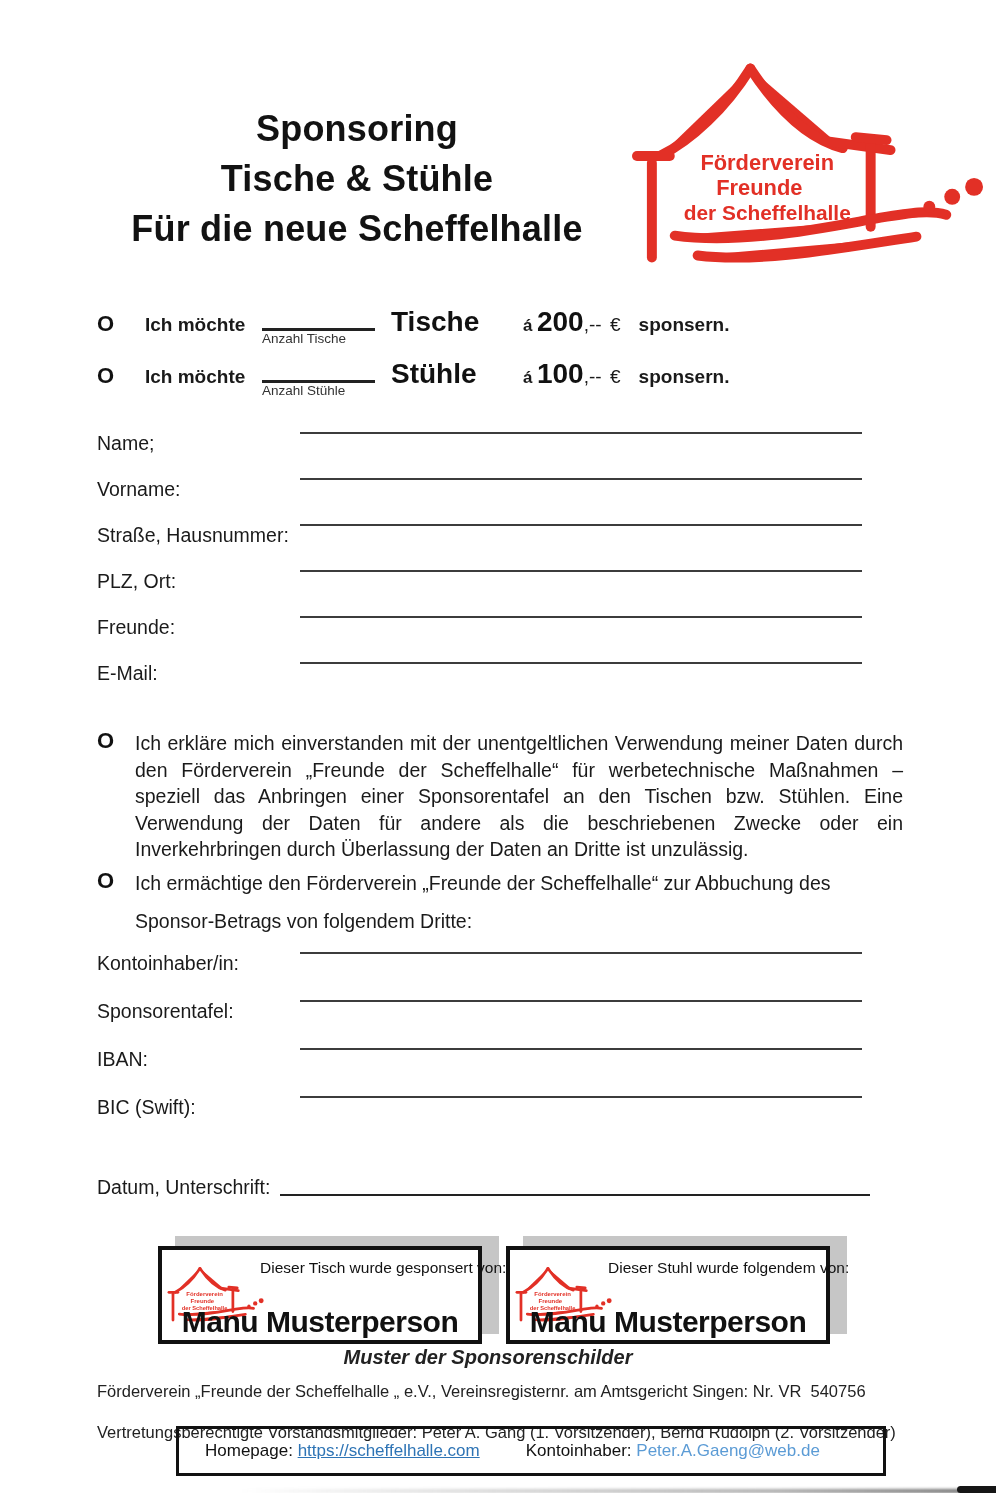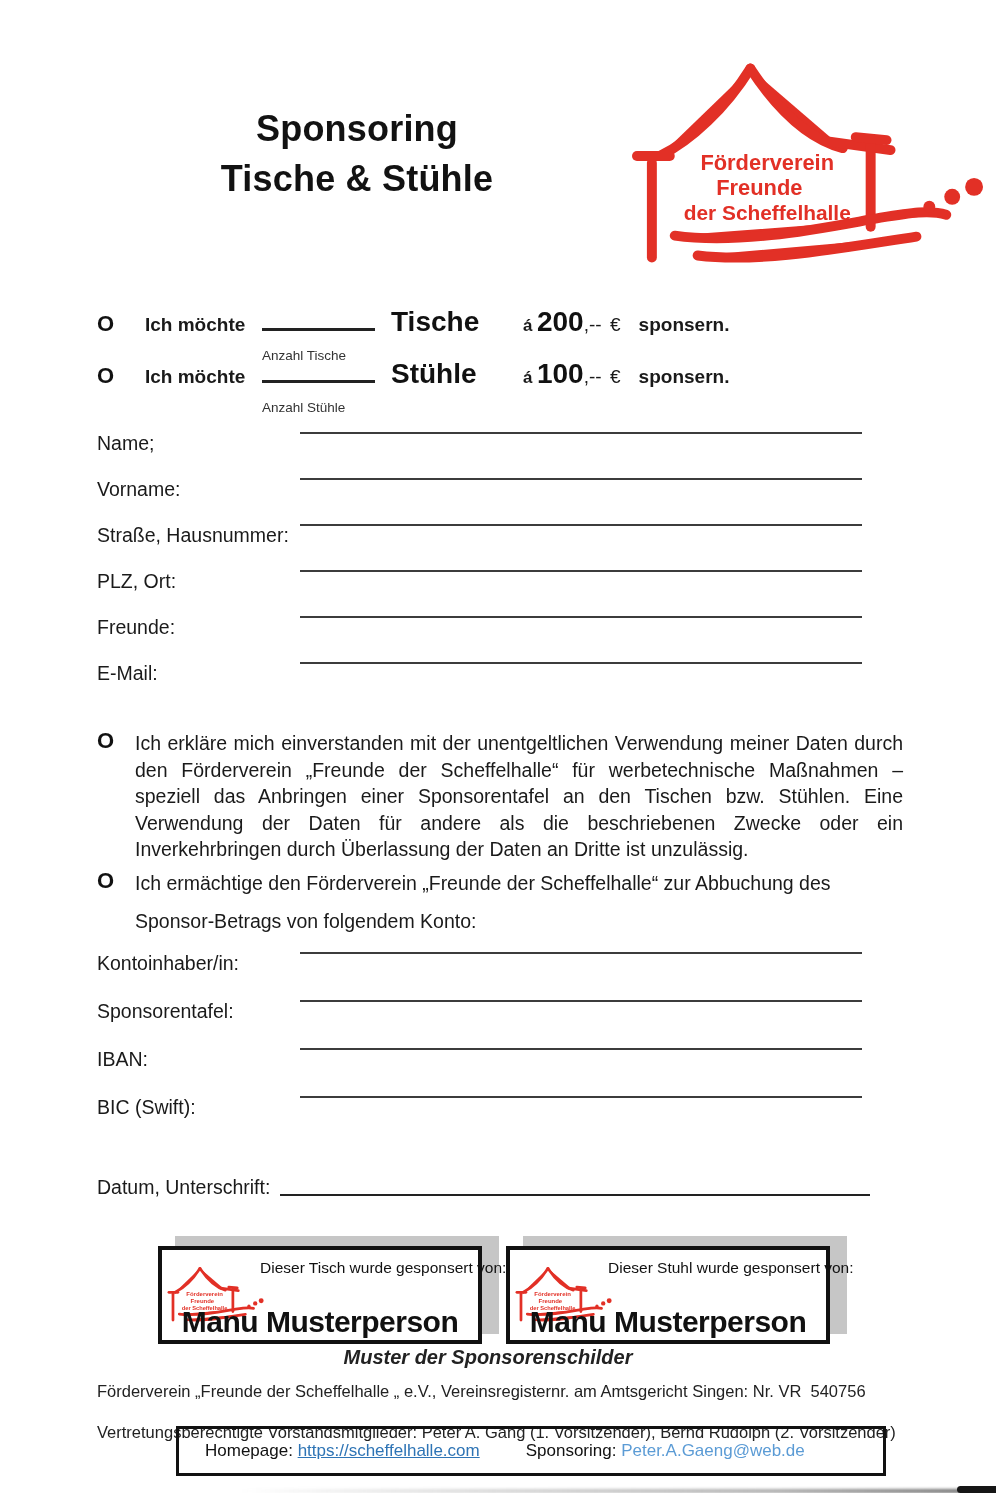--- a/index.html
+++ b/index.html
@@ -13,21 +13,21 @@
     font-size:36px;line-height:50px;font-weight:bold;color:#121212;letter-spacing:.2px;
   }
   .logo-slot svg{display:block;width:100%;height:100%;}
   .main-logo{position:absolute;left:630px;top:46px;width:358px;height:240px;}
   .logo-text{font-family:"Liberation Sans",sans-serif;font-weight:bold;}
   
   .opt-row{position:absolute;left:97px;display:flex;align-items:baseline;white-space:nowrap;}
   .opt-marker{font-weight:bold;font-size:22px;width:48px;color:#111;}
   .opt-prefix{font-weight:bold;font-size:19px;width:117px;}
   .opt-blank{display:inline-block;position:relative;width:113px;border-bottom:3px solid #222;height:2px;}
-  .opt-caption{position:absolute;left:0;top:22px;font-size:13.5px;font-weight:normal;color:#333;white-space:nowrap;}
+  .opt-caption{position:absolute;left:0;top:5px;font-size:13.5px;font-weight:normal;color:#333;white-space:nowrap;}
   .opt-item{font-weight:bold;font-size:28px;width:132px;margin-left:16px;color:#111;}
   .price-a{font-weight:bold;font-size:17px;}
   .price-num{font-weight:bold;font-size:28px;color:#111;}
   .price-dec{font-size:19px;}
   .price-eur{font-size:19px;margin-left:4px;}
   .opt-suffix{font-weight:bold;font-size:19px;margin-left:18px;}
   
   .fields{position:absolute;left:97px;width:765px;}
   .field-row{display:flex;align-items:flex-start;}
   .field-label{width:203px;font-size:19.5px;color:#1a1a1a;}
@@ -78,20 +78,21 @@
   .bottom-pill{position:absolute;right:0;bottom:0;width:52px;height:7px;background:#161616;border-radius:7px 0 0 7px;}
 </style>
 </head>
 <body>
 
 <div class="page">
 
   <div class="title">
     <div>Sponsoring</div>
     <div>Tische &amp; Stühle</div>
+    <div>Für die neue Scheffelhalle</div>
   </div>
 
   <div class="logo-slot main-logo">
   <svg viewBox="0 0 360 240" xmlns="http://www.w3.org/2000/svg">
     <g stroke="#e23026" stroke-width="10" stroke-linecap="round" fill="#e23026">
       <path d="M 30 110 C 62 94, 96 62, 121 22"></path>
       <path d="M 121 22 C 148 63, 180 93, 214 102"></path>
       <path d="M 197 95 L 262 104"></path>
       <path d="M 22 117 L 22 212"></path>
       <path d="M 7 110 L 40 110"></path>
@@ -171,21 +172,21 @@
   </div>
 
   <div class="para" style="top:730px">
     <span class="para-marker">O</span>
     <div class="para-text">Ich erkläre mich einverstanden mit der unentgeltlichen Verwendung meiner Daten durch den Förderverein „Freunde der Scheffelhalle“ für werbetechnische Maßnahmen – speziell das Anbringen einer Sponsorentafel an den Tischen bzw. Stühlen. Eine Verwendung der Daten für andere als die beschriebenen Zwecke oder ein Inverkehrbringen durch Überlassung der Daten an Dritte ist unzulässig.</div>
   </div>
 
   <div class="para" style="top:870px">
     <span class="para-marker">O</span>
     <div class="para-line">Ich ermächtige den Förderverein „Freunde der Scheffelhalle“ zur Abbuchung des</div>
-    <div class="para-line2">Sponsor-Betrags von folgendem Konto:</div>
+    <div class="para-line2">Sponsor-Betrags von folgendem Dritte:</div>
   </div>
 
   <div class="fields" style="top:952px">
     <div class="field-row" style="height:48px">
       <span class="field-label">Kontoinhaber/in:</span>
       <span class="field-line"></span>
     </div>
     <div class="field-row" style="height:48px">
       <span class="field-label">Sponsorentafel:</span>
       <span class="field-line"></span>
@@ -254,36 +255,36 @@
       <circle cx="324" cy="151" r="8"></circle>
       <circle cx="346" cy="141" r="9"></circle>
     </g>
     <g fill="#e23026" text-anchor="middle">
       <text class="logo-text" x="138" y="124" font-size="22">Förderverein</text>
       <text class="logo-text" x="130" y="149" font-size="22">Freunde</text>
       <text class="logo-text" x="138" y="174" font-size="21">der Scheffelhalle</text>
     </g>
   </svg>
 </div>
-      <div class="plate-caption">Dieser Stuhl wurde gesponsert von:</div>
+      <div class="plate-caption">Dieser Stuhl wurde folgendem von:</div>
       <div class="plate-name">Manu Musterperson</div>
     </div>
   </div>
   <div class="plates-caption">Muster der Sponsorenschilder</div>
 
   <div class="footer-text"><span>Förderverein „Freunde der Scheffelhalle „ e.V., Vereinsregisternr. am Amtsgericht Singen: Nr. VR  540756</span><br>
 <span>Vertretungsberechtigte Vorstandsmitglieder: Peter A. Gäng (1. Vorsitzender), Bernd Rudolph (2. Vorsitzender)</span></div>
 
   <div class="footer-box">
     <span class="fb-home">
       <span class="fb-label">Homepage:</span>
       <span class="link-url" id="homepage-link" style="color: rgb(46, 116, 181);">https://scheffelhalle.com</span>
     </span>
     <span class="fb-mail">
-      <span class="fb-label">Sponsoring:</span>
+      <span class="fb-label">Kontoinhaber:</span>
       <span class="mail-addr" id="mail-link" style="color: rgb(91, 155, 213);">Peter.A.Gaeng@web.de</span>
     </span>
   </div>
 
   <div class="bottom-shade"></div>
   <div class="bottom-pill"></div>
 
 </div>
 
 </body></html>

